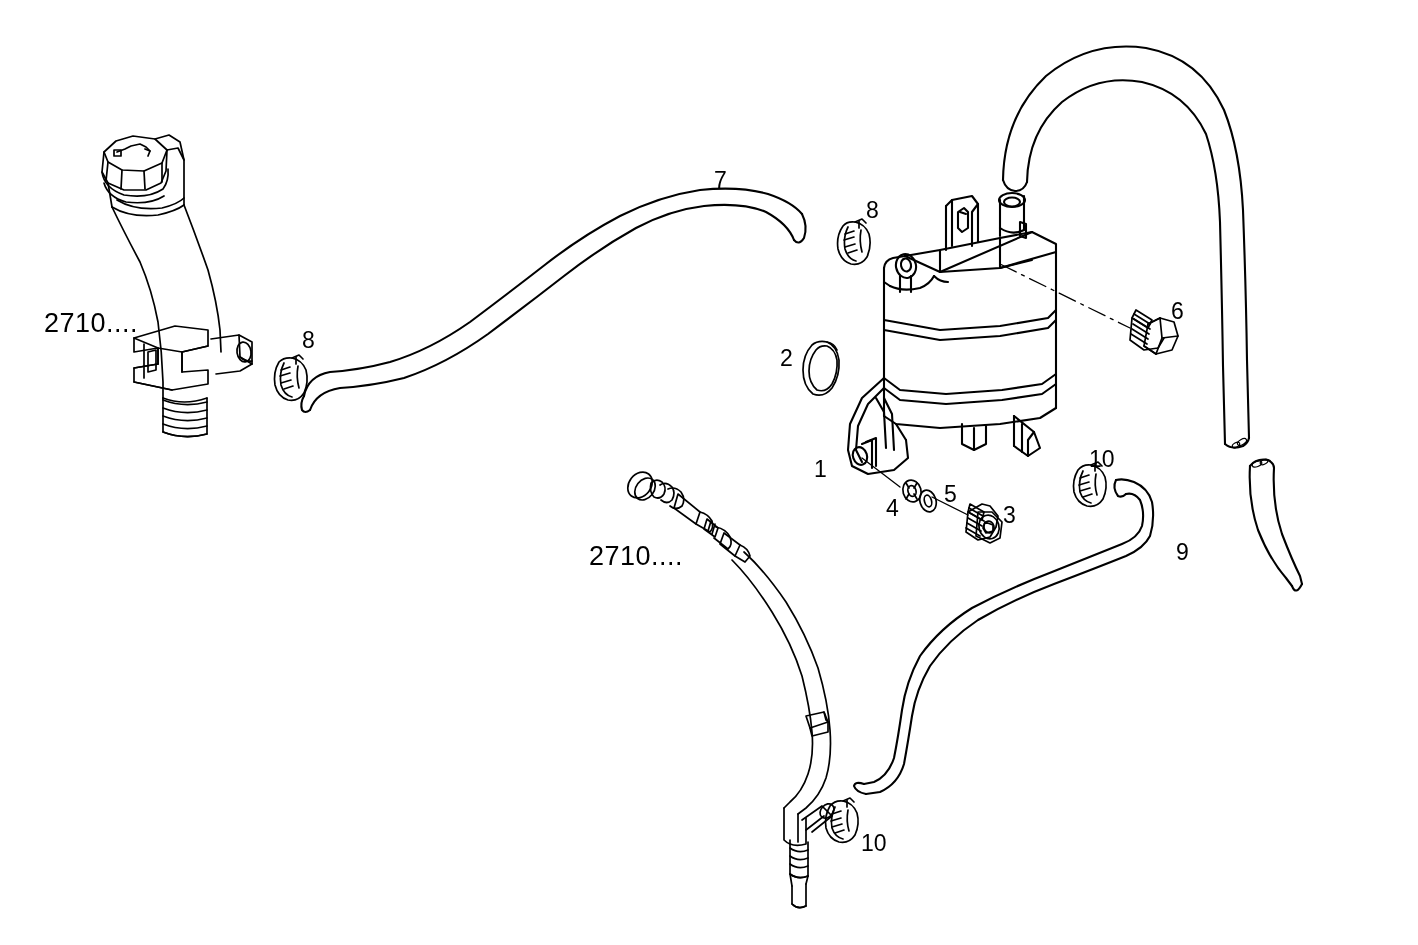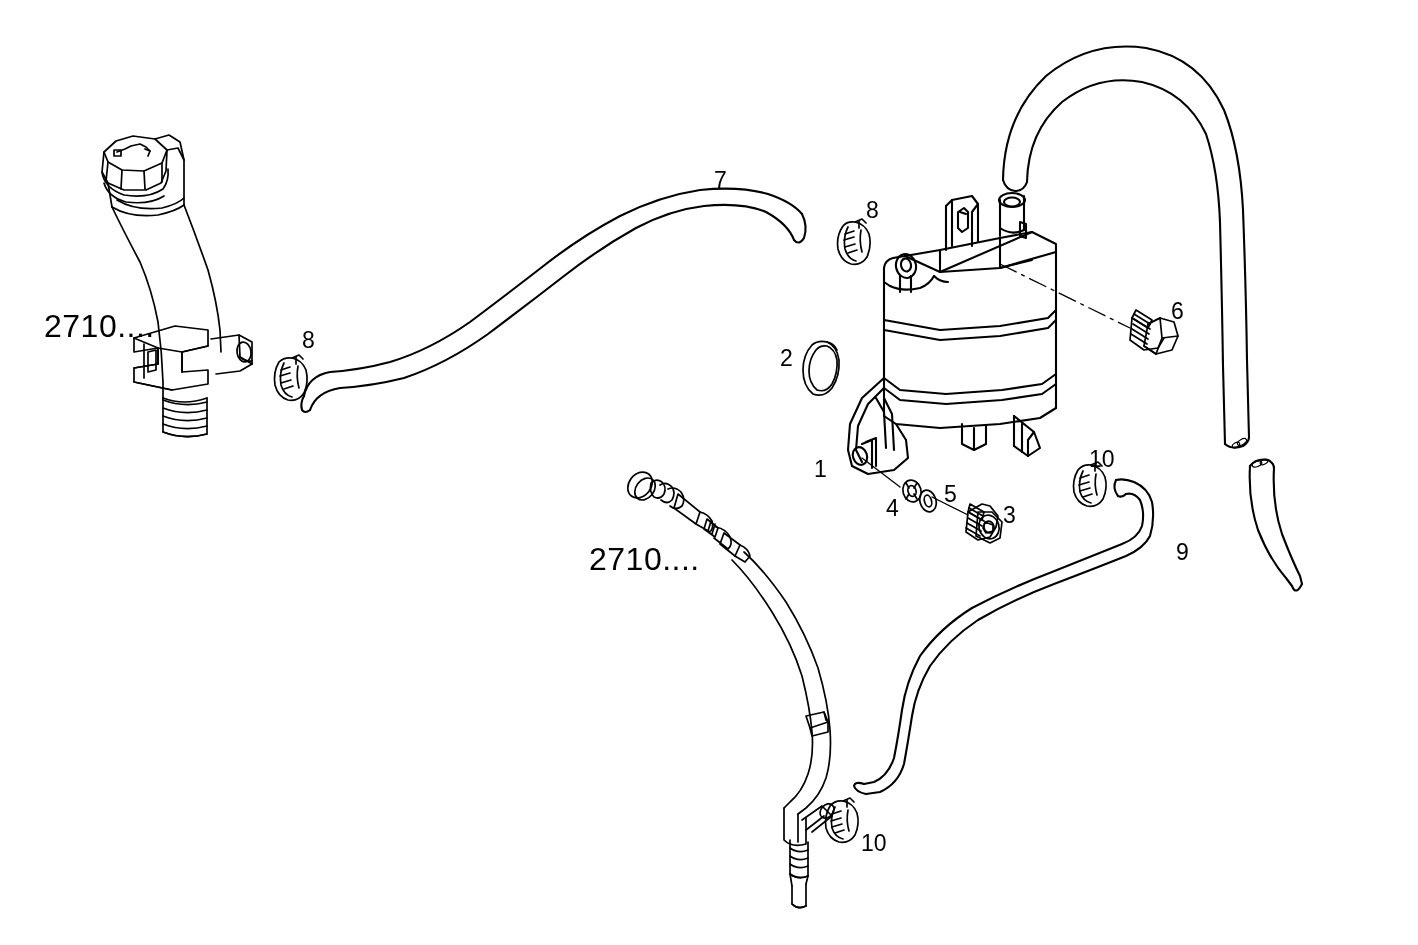--- a/index.html
+++ b/index.html
@@ -25,21 +25,21 @@
     font-family: "Liberation Sans", sans-serif;
     font-size: 23px;
     color: #000000;
     line-height: 1;
     white-space: nowrap;
     user-select: none;
   }
   .ref-code {
     position: absolute;
     font-family: "Liberation Sans", sans-serif;
-    font-size: 32px;
+    font-size: 27px;
     color: #000000;
     line-height: 1;
     white-space: nowrap;
     letter-spacing: 0.5px;
     user-select: none;
     text-align: right;
   }
 </style>
 </head>
 <body>

